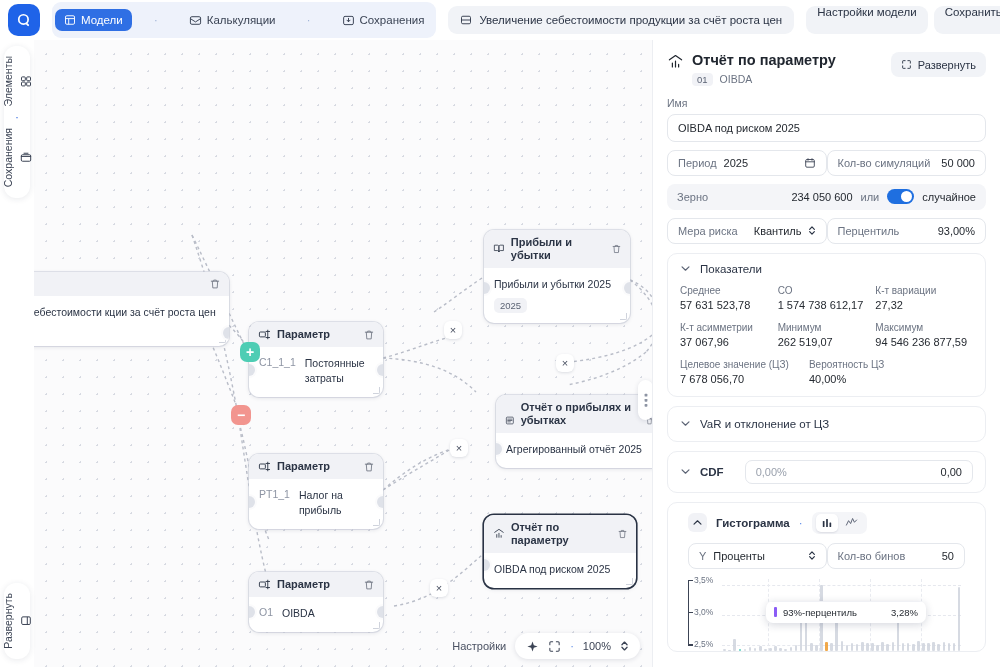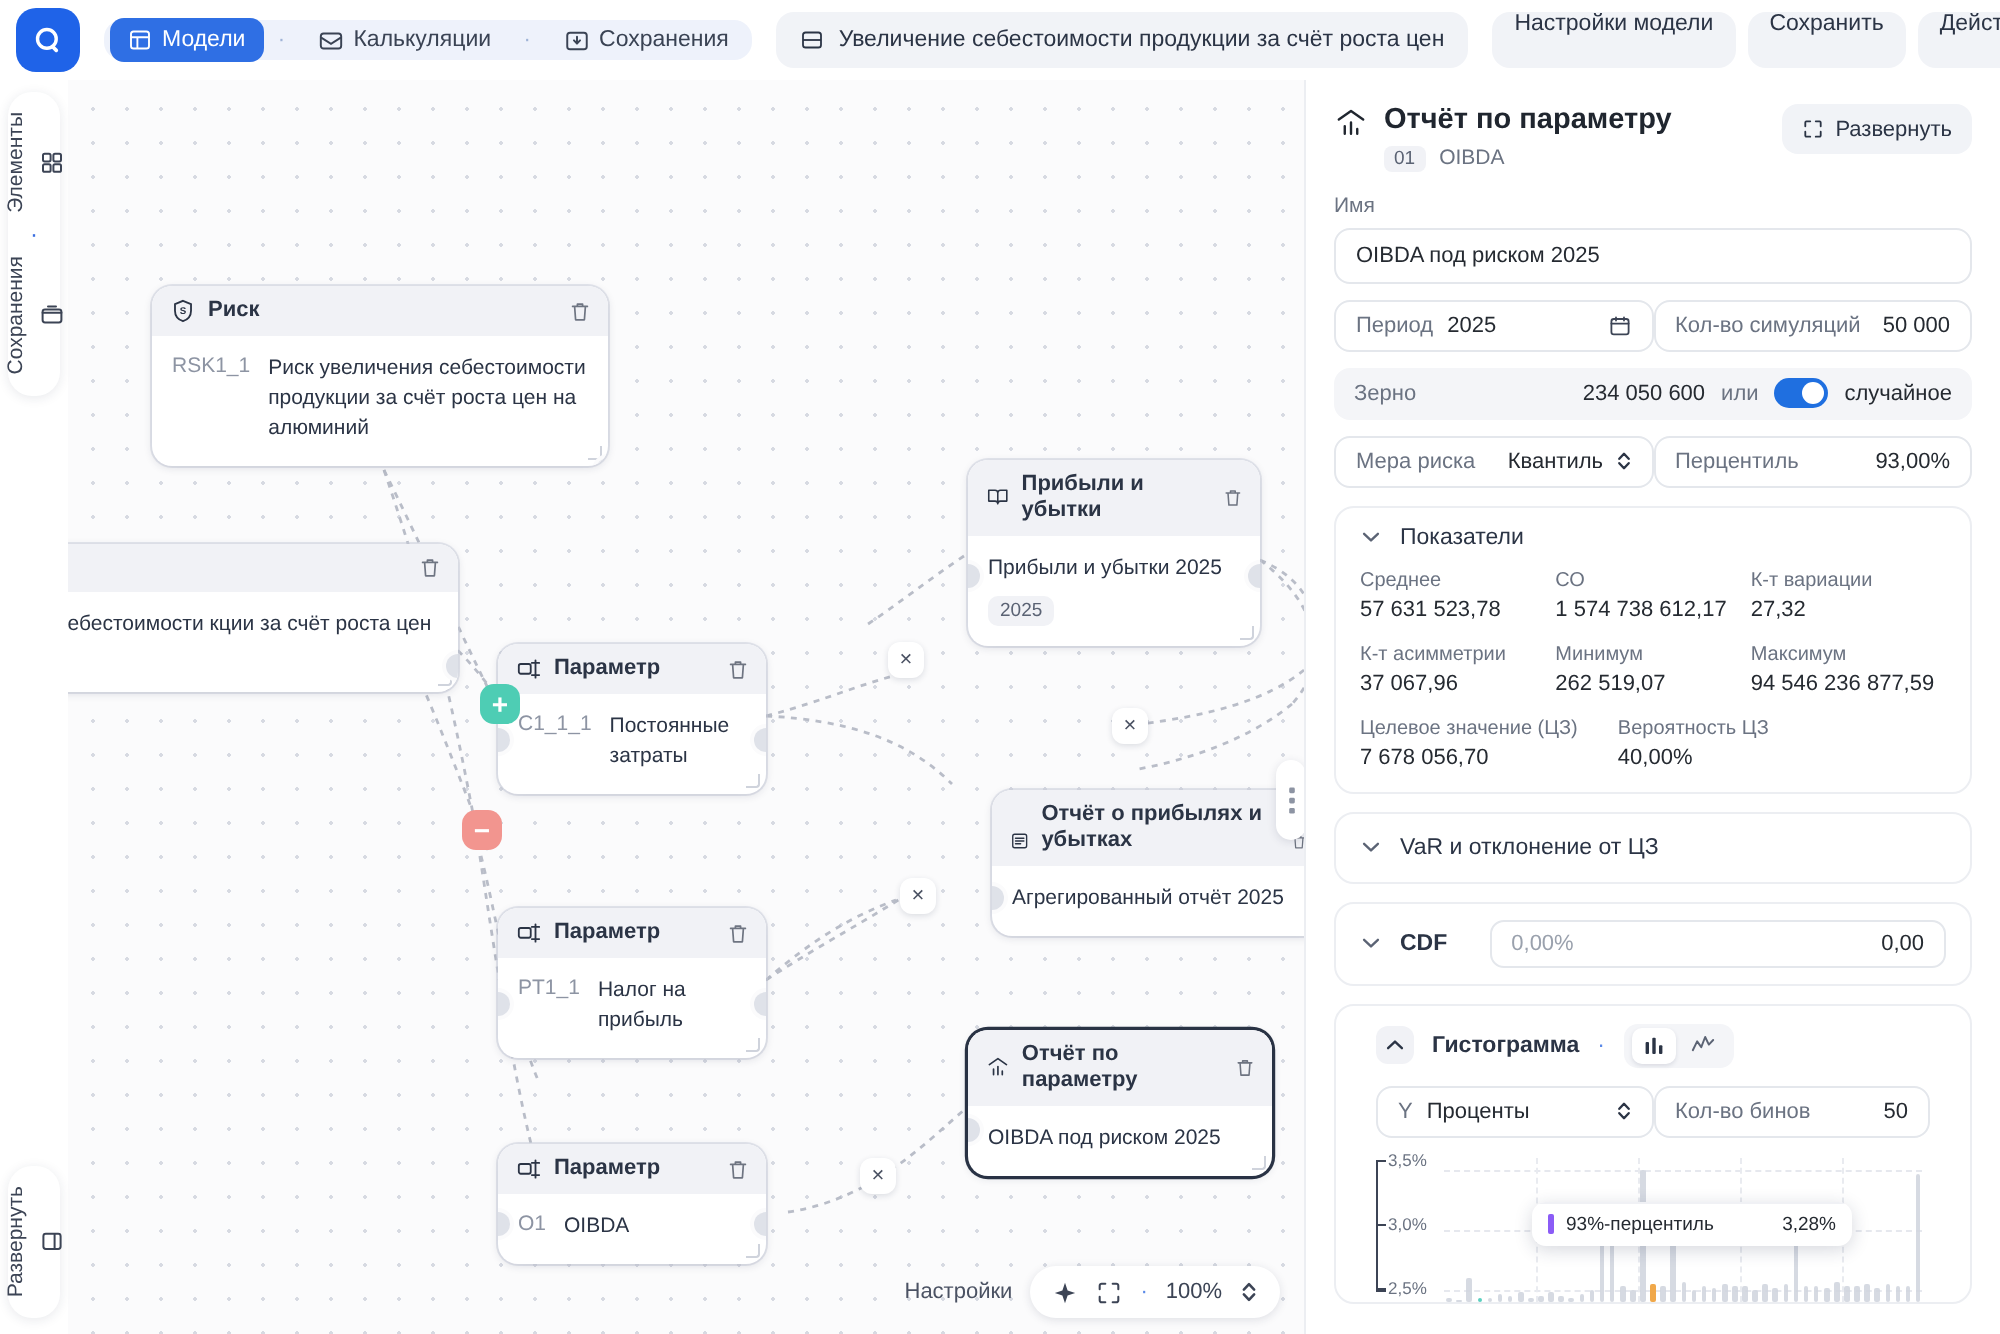--- a/index.html
+++ b/index.html
@@ -24,22 +24,22 @@
   .logo {
     width: 32px; height: 32px; border-radius: 10px;
     background: #1f63e8;
     display: flex; align-items: center; justify-content: center;
     flex: 0 0 32px;
     margin-right: 6px;
   }
   .seg-group {
     display: flex; align-items: center;
     background: #eef2fb; border-radius: 9px;
-    height: 20px; padding: 3px;
-    gap: 4px;
+    height: 36px; padding: 3px;
+    gap: 19px;
   }
   .seg {
     display: flex; align-items: center; gap: 5px;
     height: 22px; padding: 0 9px; border-radius: 7px;
     font-size: 11.5px; color: #3a4354; white-space: nowrap;
     cursor: pointer;
   }
   .seg.active { background: #2f6fe4; color: #fff; }
   .seg-dot { width: 10px; text-align: center; color: #9fb3d6; font-size: 11px; }
   .doc-chip {
@@ -377,38 +377,20 @@
           <path d="M349 450 C 372 430, 392 418, 414 410"></path>
           <path d="M596 240 C 620 250, 630 270, 618 295"></path>
           <path d="M596 240 C 625 262, 632 290, 612 312"></path>
           <path d="M612 312 C 590 330, 560 340, 533 345"></path>
           <path d="M618 295 C 600 310, 570 318, 536 322"></path>
           <path d="M360 566 C 400 560, 425 535, 448 515"></path>
           <path d="M448 238 C 430 250, 415 262, 400 272"></path>
         </g>
       </svg>
 
-      <div class="node" style="left:42px;top:103px;width:228px;">
-        <div class="node-head">
-          <svg class="ico" width="13" height="13" viewBox="0 0 24 24">
-            <path d="M12 2.6l7.4 3v6.1c0 4.6-3.1 8.2-7.4 9.7-4.3-1.5-7.4-5.1-7.4-9.7V5.6z" fill="none" stroke="#2b3445" stroke-width="1.7"></path>
-            <text x="12" y="14.6" font-size="9" text-anchor="middle" fill="#2b3445" font-family="sans-serif">S</text>
-          </svg>
-          <span class="ttl">Риск</span>
-          <svg class="ico trash" width="12" height="12" viewBox="0 0 24 24">
-            <path d="M4.6 6.4h14.8M9.4 6.4V4.2h5.2v2.2M6.6 6.4l1 13.4h8.8l1-13.4" fill="none" stroke="#3c4455" stroke-width="1.7" stroke-linecap="round" stroke-linejoin="round"></path>
-          </svg>
-        </div>
-        <div class="node-body">
-          <span class="node-code">RSK1_1</span>
-          <span class="node-text">Риск увеличения себестоимости продукции за счёт роста цен на алюминий</span>
-        </div>
-        <div class="node-resize"></div>
-        <div class="port r" style="top:86px"></div>
-      </div>
 
       <div class="node" style="left:-70px;top:232px;width:265px;">
         <div class="node-head">
           <span class="ttl"></span>
           <svg class="ico trash" width="12" height="12" viewBox="0 0 24 24">
             <path d="M4.6 6.4h14.8M9.4 6.4V4.2h5.2v2.2M6.6 6.4l1 13.4h8.8l1-13.4" fill="none" stroke="#3c4455" stroke-width="1.7" stroke-linecap="round" stroke-linejoin="round"></path>
           </svg>
         </div>
         <div class="node-body">
           <span class="node-text">величения себестоимости кции за счёт роста цен ладий</span>

